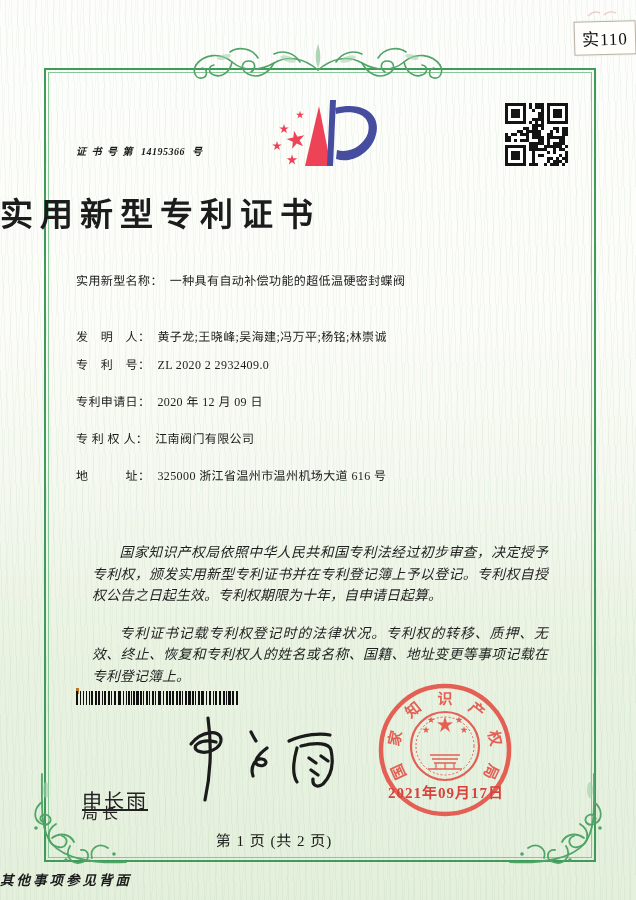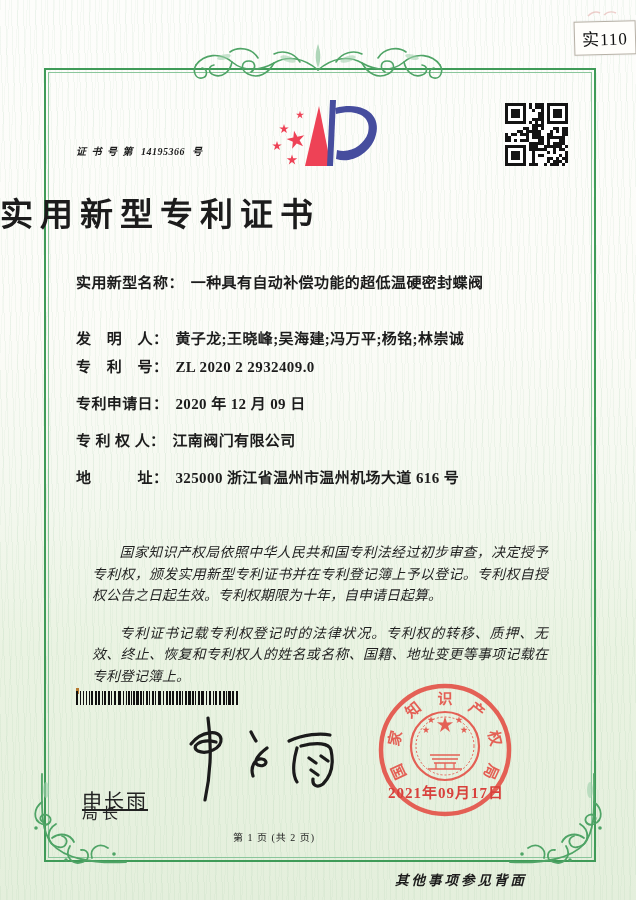--- a/index.html
+++ b/index.html
@@ -31,43 +31,43 @@
   .orn-br{left:506px; top:772px; transform:scaleX(-1);}
   
   .cert-no{position:absolute; left:76px; top:143px; font-size:10px; font-weight:600;
     letter-spacing:1.5px; white-space:nowrap;font-style:italic;}
   .cert-no .num{letter-spacing:.5px; padding:0 3px;}
   .logo{position:absolute; left:243px; top:100px; width:150px; height:118px;}
   .qr{position:absolute; left:505px; top:103px; width:63px; height:63px; background:#fff;}
   .title{position:absolute; left:0; top:188px; width:636px; margin:0; text-align:left;
     font-size:33px; font-weight:700; letter-spacing:7px;}
   
-  .row{position:absolute; left:76px; width:486px; font-size:15px; font-weight:700;
+  .row{position:absolute; left:76px; width:486px; font-size:12px; font-weight:400;
     letter-spacing:.4px; white-space:nowrap;}
   .row .lbl{margin-right:7px;}
   .r0{top:271px}.r1{top:327px}.r2{top:355px}.r3{top:392px}.r4{top:429px}.r5{top:466px}.r6{top:503px}
   .gap2{margin-left:42px;}
   
   .body-text{position:absolute; left:76px; top:526px; width:488px;
     font-size:13.8px; line-height:21.6px; font-style:italic; font-weight:500;
     letter-spacing:.2px; color:#1f1f1f;}
   .body-text p{margin:16px; text-indent:2em; text-align:justify;}
   
   .barcode{position:absolute; left:76px; top:688px; width:170px; height:18px;}
   .signoff-title{position:absolute; left:82px; top:753px; font-size:16px; font-weight:500;
     letter-spacing:4px; font-family:"Liberation Sans",sans-serif; color:#222;margin-top:47px;}
   .signoff-name{position:absolute; left:82px; top:785px; font-size:20px; font-weight:500;
     letter-spacing:2px; font-family:"Liberation Sans",sans-serif; color:#222;text-decoration:underline;}
   .signature{position:absolute; left:163px; top:710px; width:200px; height:95px;}
   .seal{position:absolute; left:374px; top:679px; width:142px; height:142px; opacity:.92;}
   .seal-date{position:absolute; left:388px; top:781px; font-size:15px; font-weight:700;
     letter-spacing:1px; color:#d8413c; z-index:3; white-space:nowrap;}
   .page-info{position:absolute; left:0; top:829px; width:548px; text-align:center;
-    font-size:10px; font-weight:500; letter-spacing:1px;}
-  .back-note{position:absolute; left:0; top:869px; width:527px; text-align:right;
+    font-size:15px; font-weight:500; letter-spacing:1px;}
+  .back-note{position:absolute; left:0; top:869px; width:527px; text-align:left;
     font-size:13.5px; font-style:italic; font-weight:600; letter-spacing:3px;}
 </style>
 </head>
 <body>
 
 <div class="page">
 
   <div class="stamp">
     <span>实110</span>
   </div>

